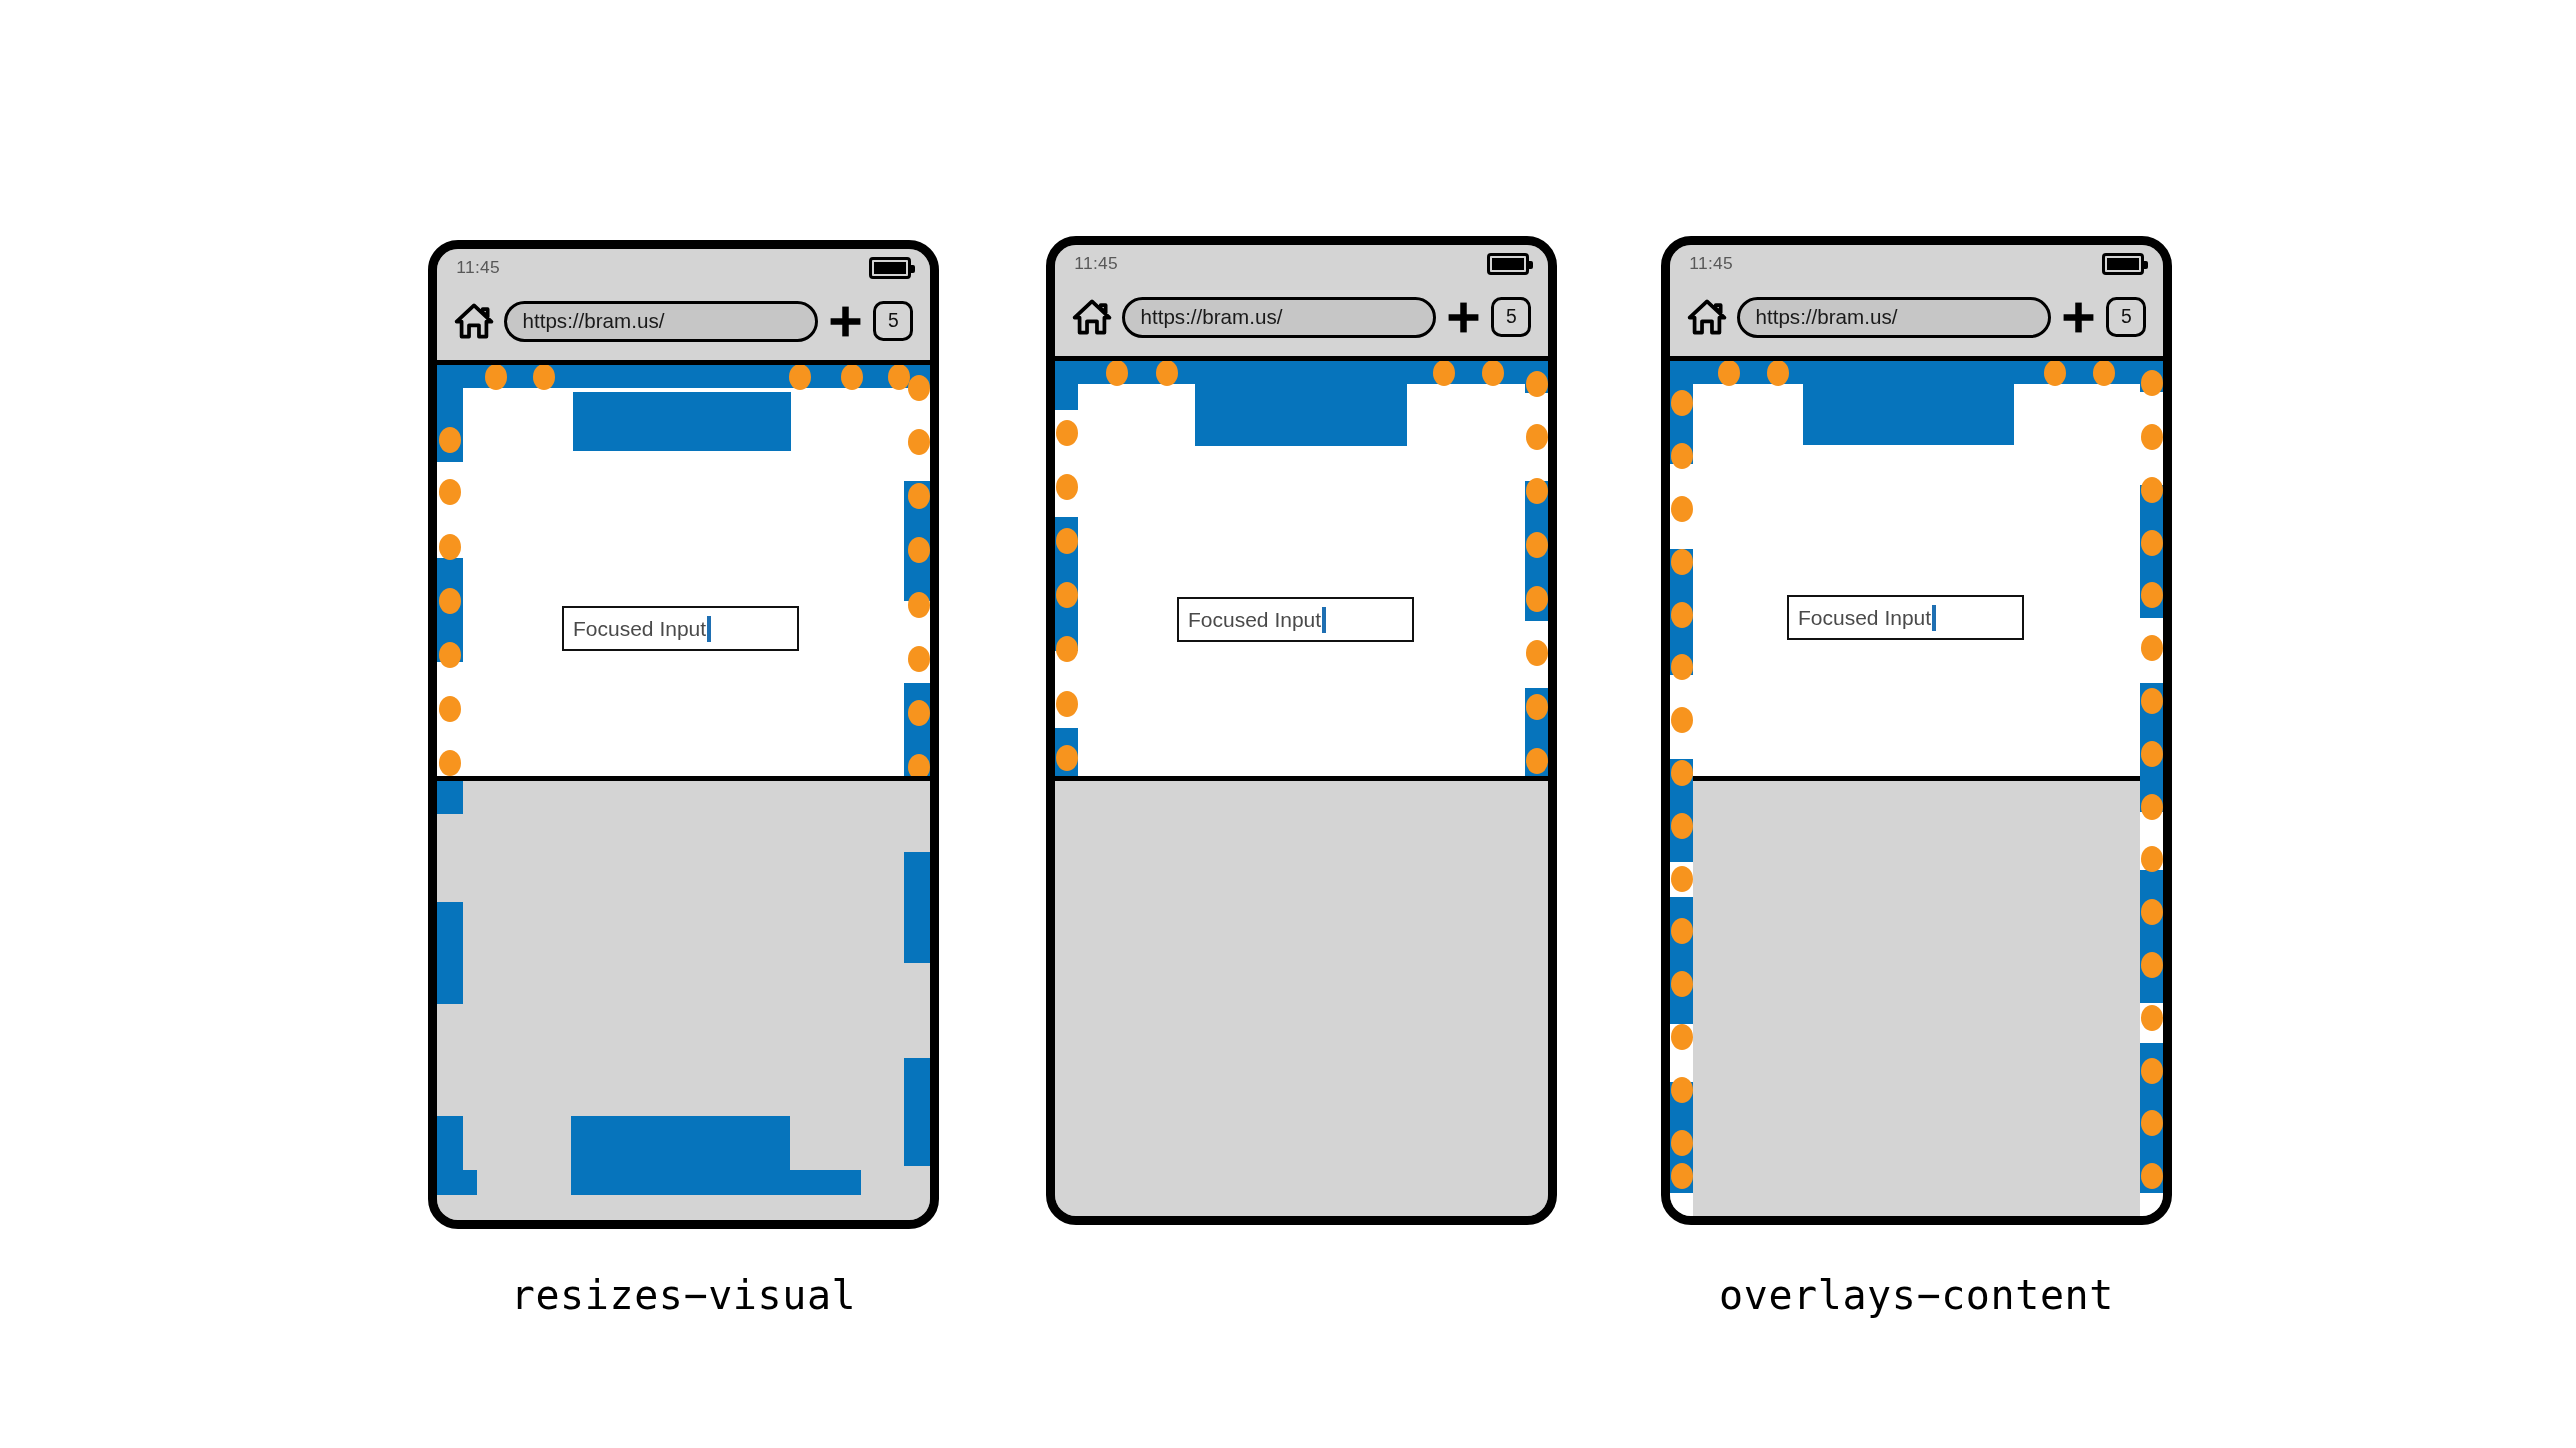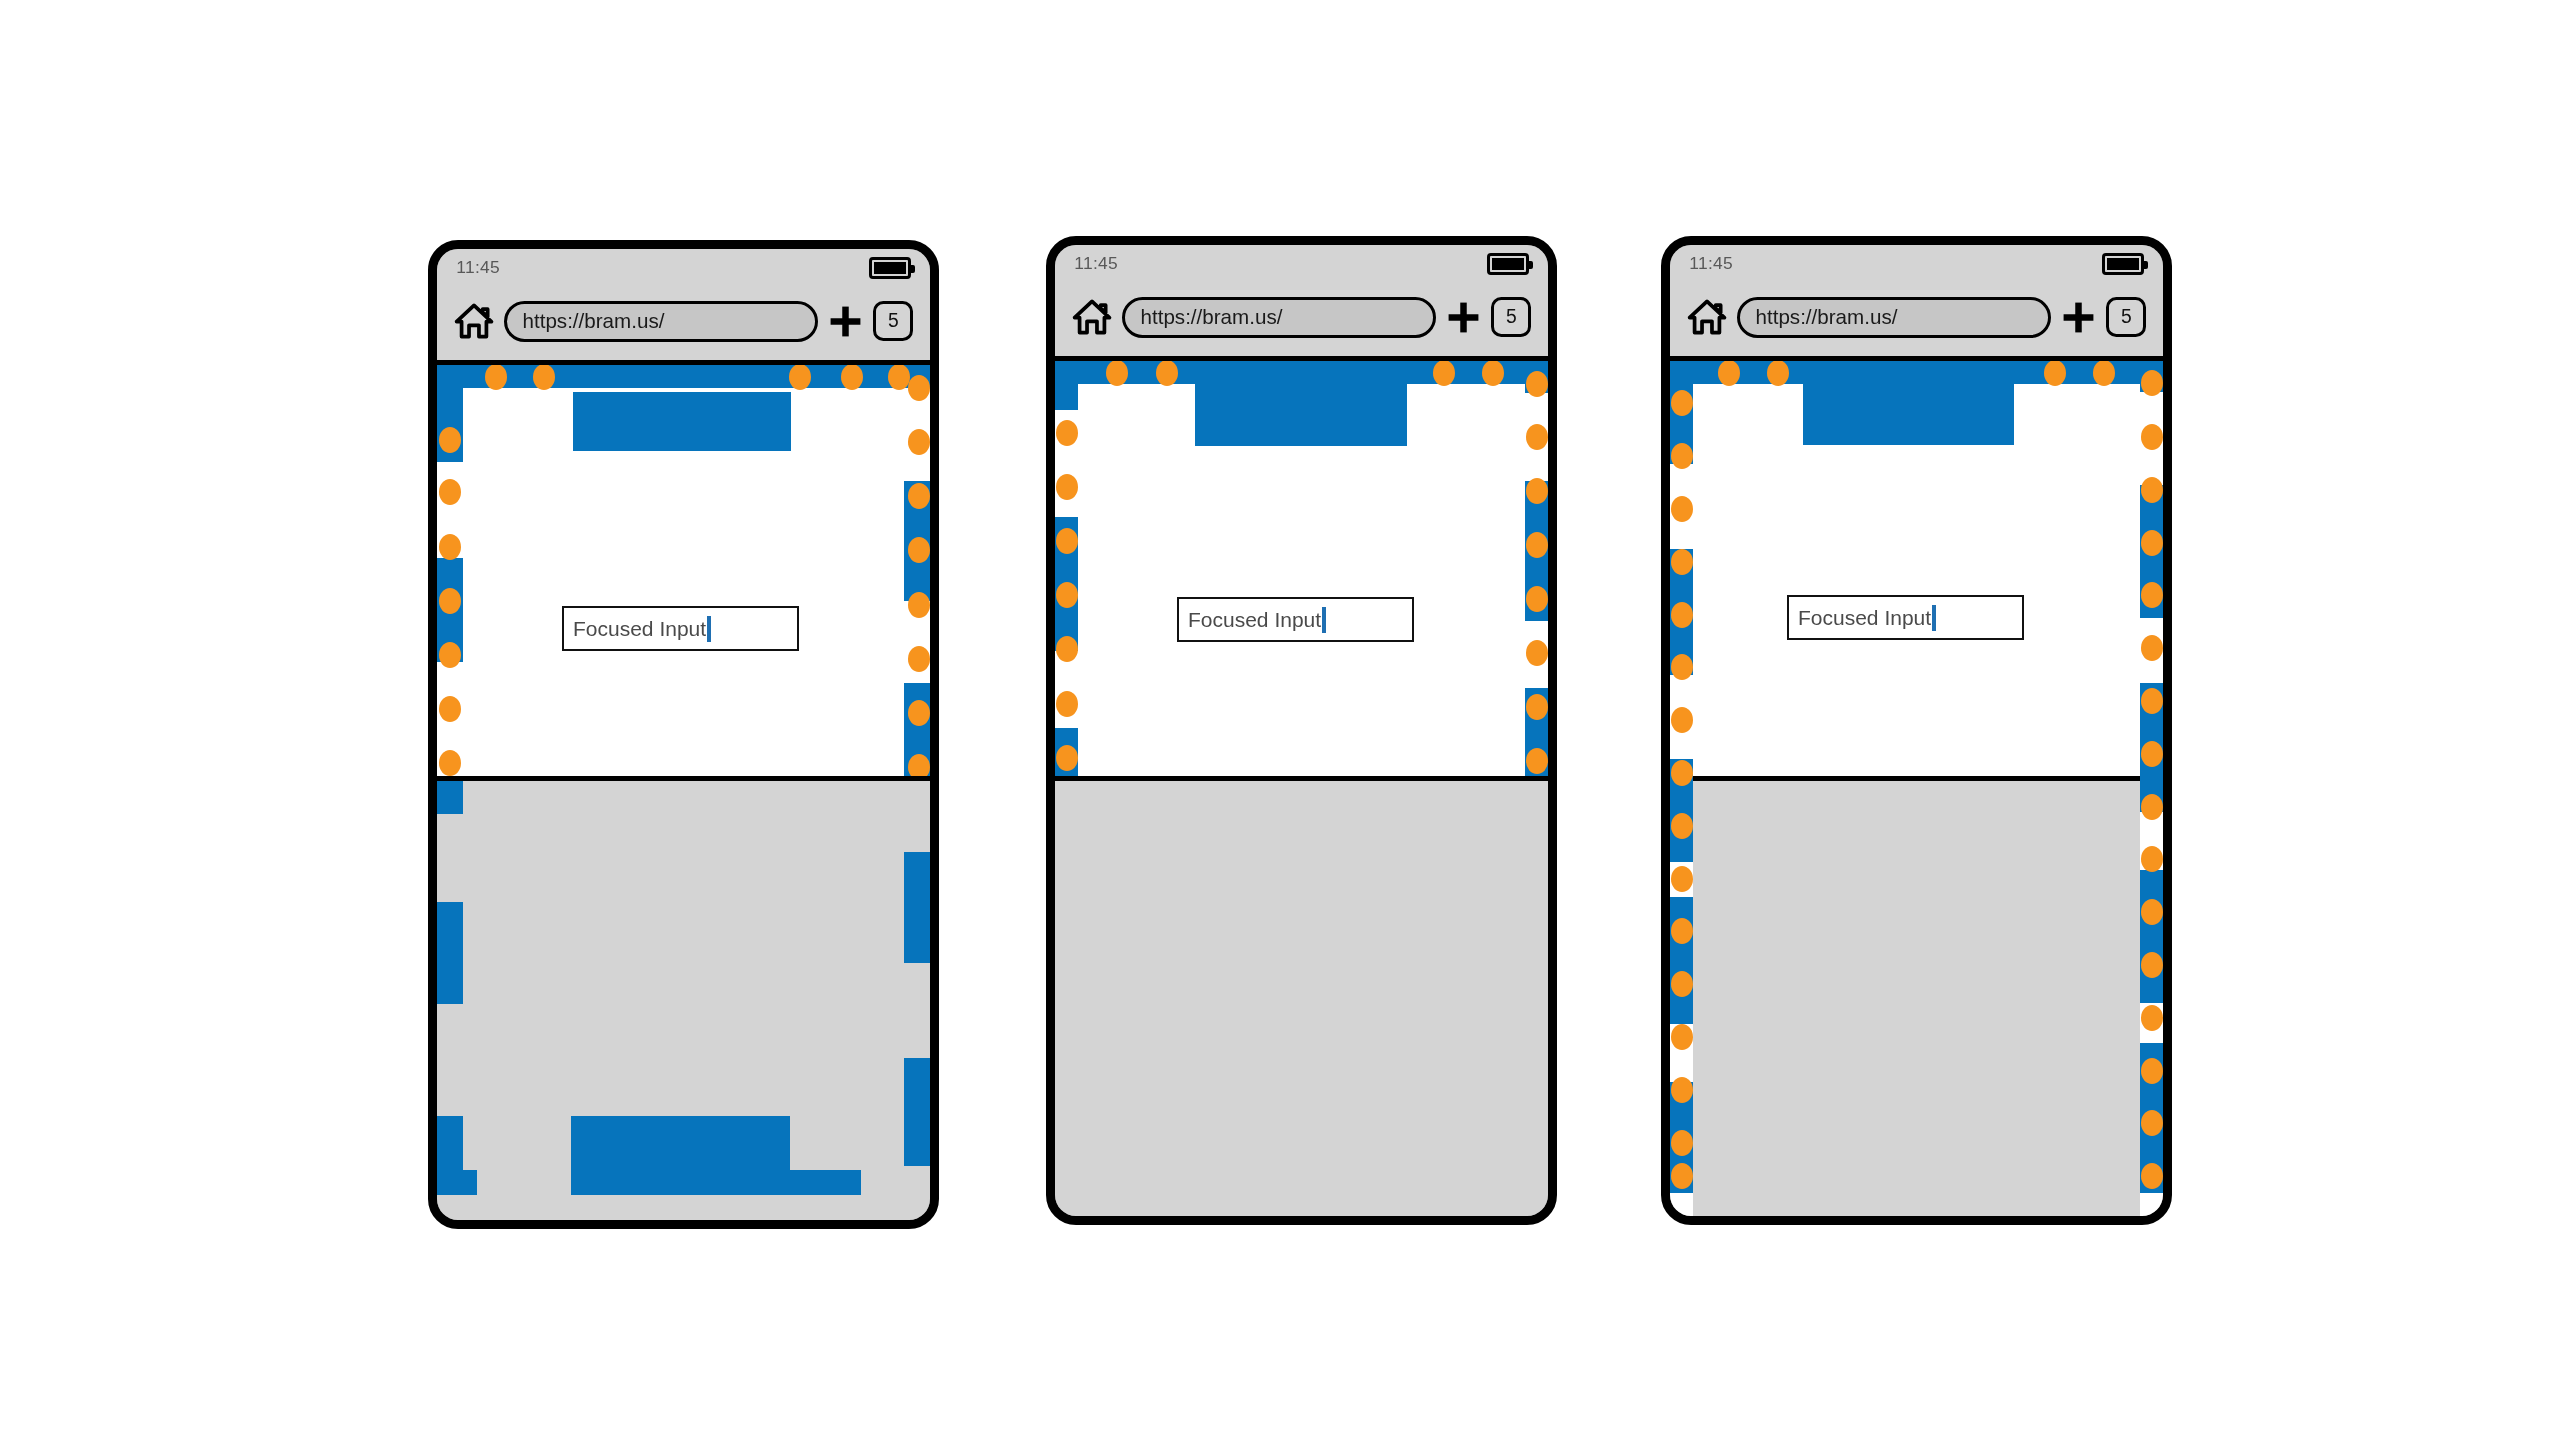--- a/index.html
+++ b/index.html
@@ -232,20 +232,21 @@
         <div class="blue" style="left:0;top:335px;width:26px;height:76px;"></div>
         <div class="blue" style="left:0;top:389px;width:40px;height:24.5px;"></div>
         <div class="blue" style="left:467px;top:71px;width:26px;height:111px;"></div>
         <div class="blue" style="left:467px;top:277px;width:26px;height:108px;"></div>
         <div class="blue" style="left:134px;top:335px;width:219px;height:79px;"></div>
         <div class="blue" style="left:353px;top:389px;width:71px;height:24.5px;"></div>
       </div>
     </div>
   </div>
 
+  <div class="caption" style="left:394px;top:1272px;">resizes−visual</div>
 
   <div class="phone" style="left:1046px;top:236px;">
 
     <div class="chrome">
       <div class="status-time">11:45</div>
       <div class="battery"></div>
 
       <div class="toolbar">
         <svg class="home-icon" viewBox="0 0 64 58">
           <path d="M32 4 L60 30 L52 30 L52 54 L40 54 L40 36 L24 36 L24 54 L12 54 L12 30 L4 30 Z
@@ -417,15 +418,16 @@
 
       <div class="focused-input" style="left:117px;top:234px;">
         <span>Focused Input</span>
           <span class="caret"></span>
       </div>
     </div>
 
     <div class="keyboard" style="height:440px;left:23px;right:23px;"></div>
   </div>
 
+  <div class="caption" style="left:1627px;top:1272px;">overlays−content</div>
 
 </div>
 
 
 </body></html>

